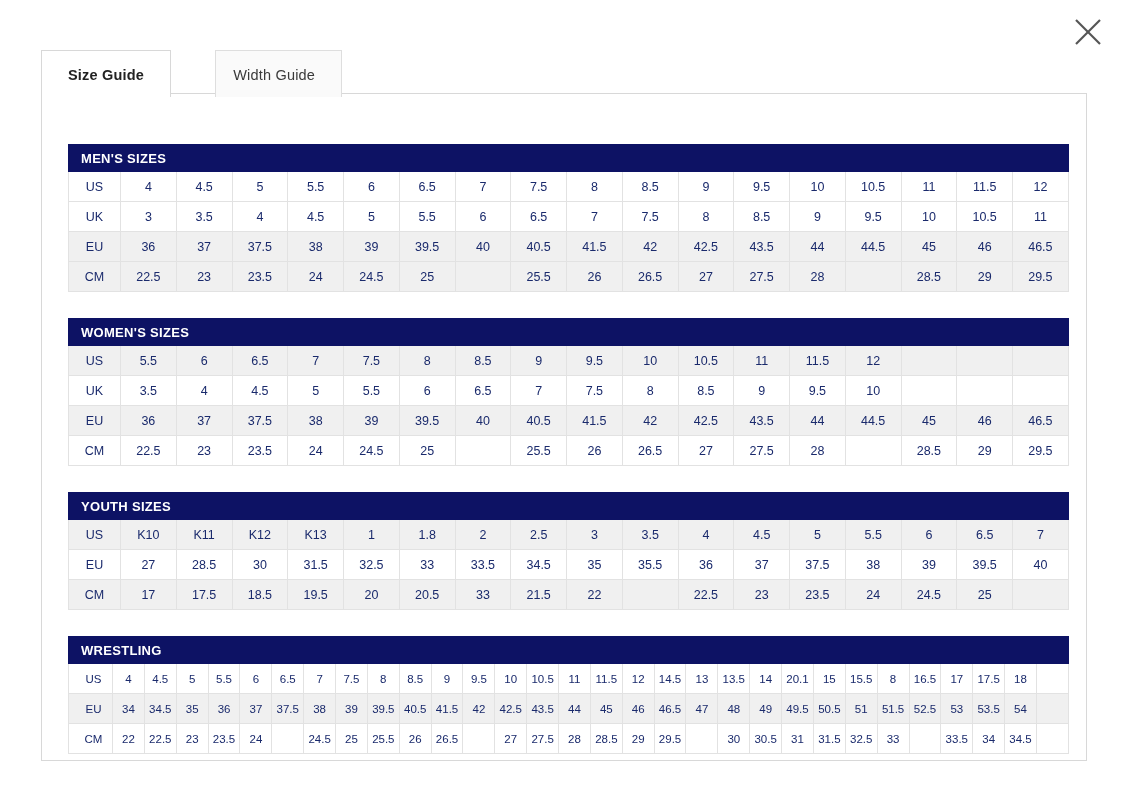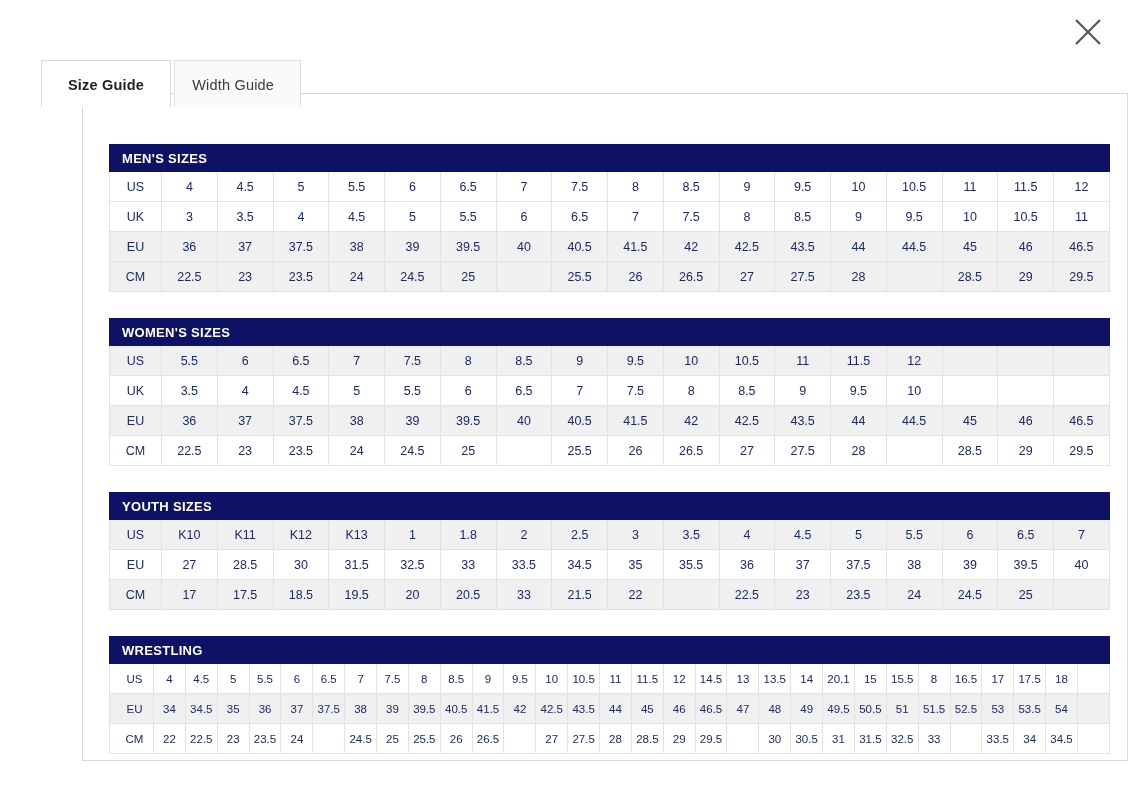--- a/index.html
+++ b/index.html
@@ -24,24 +24,25 @@
     width: 40px;
     height: 40px;
     cursor: pointer;
   }
   .close-btn svg { display: block; }
 
   
   .tabs {
     position: absolute;
     left: 41px;
-    top: 60px;
+    top: 50px;
     display: flex;
     align-items: flex-end;
     z-index: 5;
+    gap: 32px;
   }
   .tab {
     padding: 16px 26px 14px 26px;
     font-size: 14.5px;
     color: #333333;
     background: #ffffff;
     border: 1px solid #d8d8d8;
     border-bottom: none;
     cursor: pointer;
     position: relative;
@@ -49,36 +50,35 @@
   }
   .tab.active {
     font-weight: bold;
     color: #222222;
     z-index: 3;
     border-color: #d8d8d8;
   }
   .tab.inactive {
     background: #fafafa;
     color: #3a3a3a;
-    margin-left: 3px;
+    margin-left: 12px;
     border-color: #dedede;
     padding-left: 17px;
   }
 
   
   .panel {
     position: absolute;
     left: 41px;
     top: 93px;
     width: 1046px;
     height: 668px;
     border: 1px solid #d8d8d8;
     background: #ffffff;
     box-sizing: border-box;
-    margin-left: 41px;
   }
 
   .tables-wrap {
     position: absolute;
     left: 26px;
     top: 50px;
     width: 1000px;
   }
 
   

